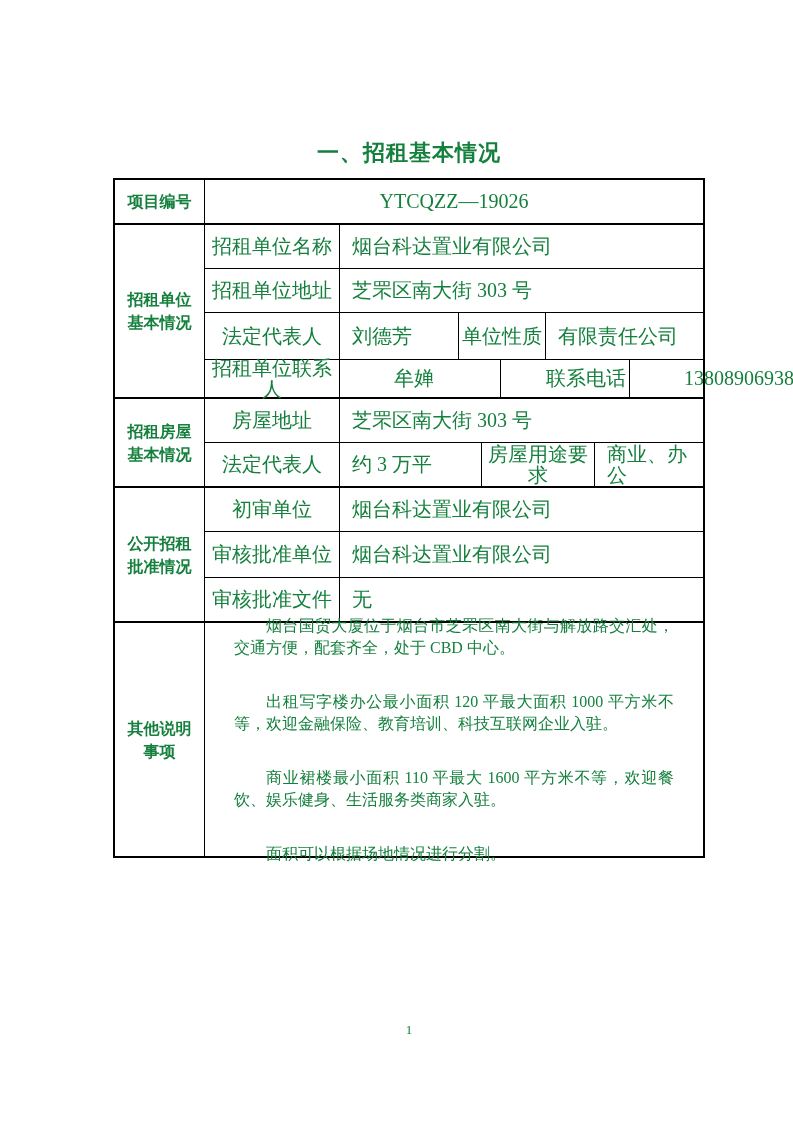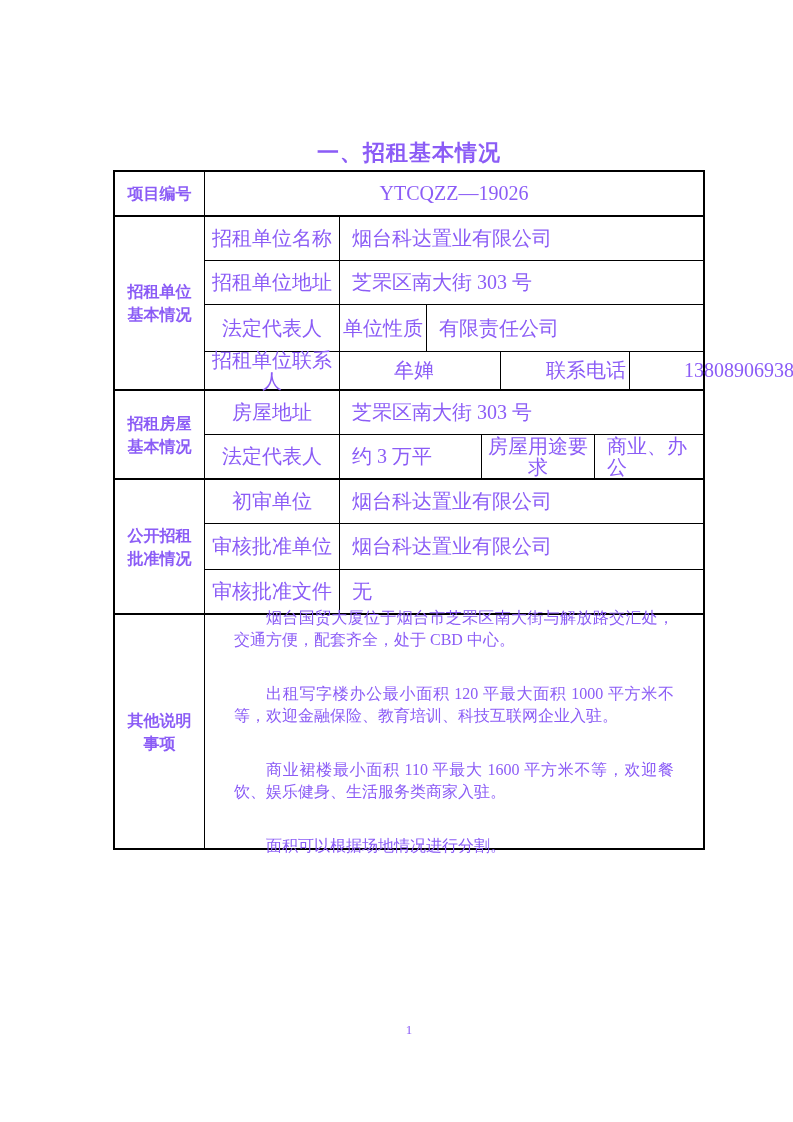--- a/index.html
+++ b/index.html
@@ -5,40 +5,40 @@
   html, body {
     margin: 0;
     padding: 0;
     background: #ffffff;
   }
   .page {
     position: relative;
     width: 793px;
     height: 1122px;
     background: #ffffff;
-    color: #8b5cf6;
+    color: #15803d;
     font-family: "Liberation Serif", "DejaVu Serif", serif;
     overflow: hidden;
   }
   .doc-title {
     position: absolute;
     left: 113px;
     top: 138px;
     width: 592px;
     margin: 0;
     text-align: center;
     font-size: 22px;
     font-weight: bold;
     letter-spacing: 1px;
     white-space: nowrap;
   }
   .tbl {
     position: absolute;
     left: 113px;
-    top: 170px;
+    top: 178px;
     width: 592px;
     border: 2px solid #000;
     box-sizing: border-box;
     background: #fff;
   }
   .sec {
     display: flex;
     border-top: 2px solid #000;
     align-items: stretch;
   }
@@ -150,20 +150,21 @@
         <div class="sub-row first h43">
           <div class="c c-label wb">招租单位名称</div>
           <div class="c c-val grow">烟台科达置业有限公司</div>
         </div>
         <div class="sub-row h43">
           <div class="c c-label wb">招租单位地址</div>
           <div class="c c-val grow">芝罘区南大街 303 号</div>
         </div>
         <div class="sub-row h46">
           <div class="c c-label wb">法定代表人</div>
+          <div class="c c-val w119">刘德芳</div>
           <div class="c c-label w87">单位性质</div>
           <div class="c c-val grow">有限责任公司</div>
         </div>
         <div class="sub-row h37">
           <div class="c c-label wb">招租单位联系人</div>
           <div class="c c-val w119">牟婵</div>
           <div class="c c-label w87">联系电话</div>
           <div class="c c-val grow">13808906938</div>
         </div>
       </div>

